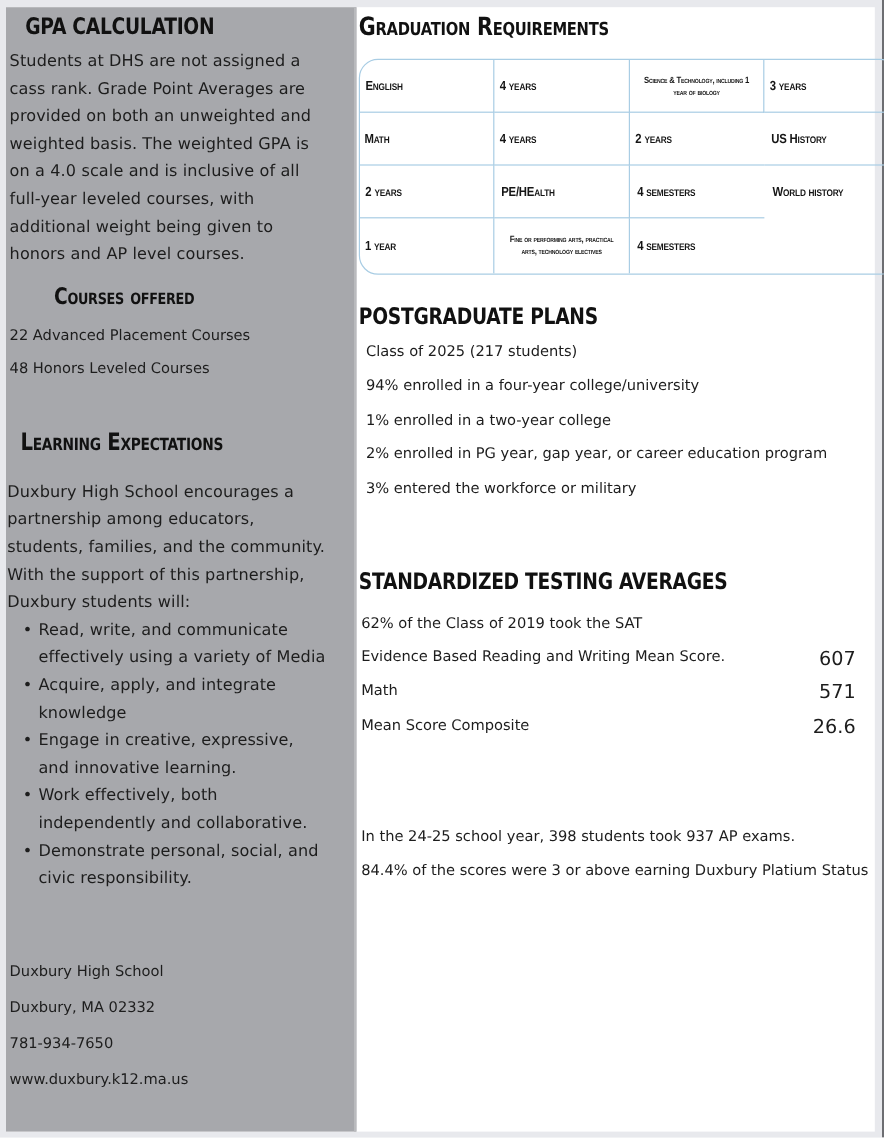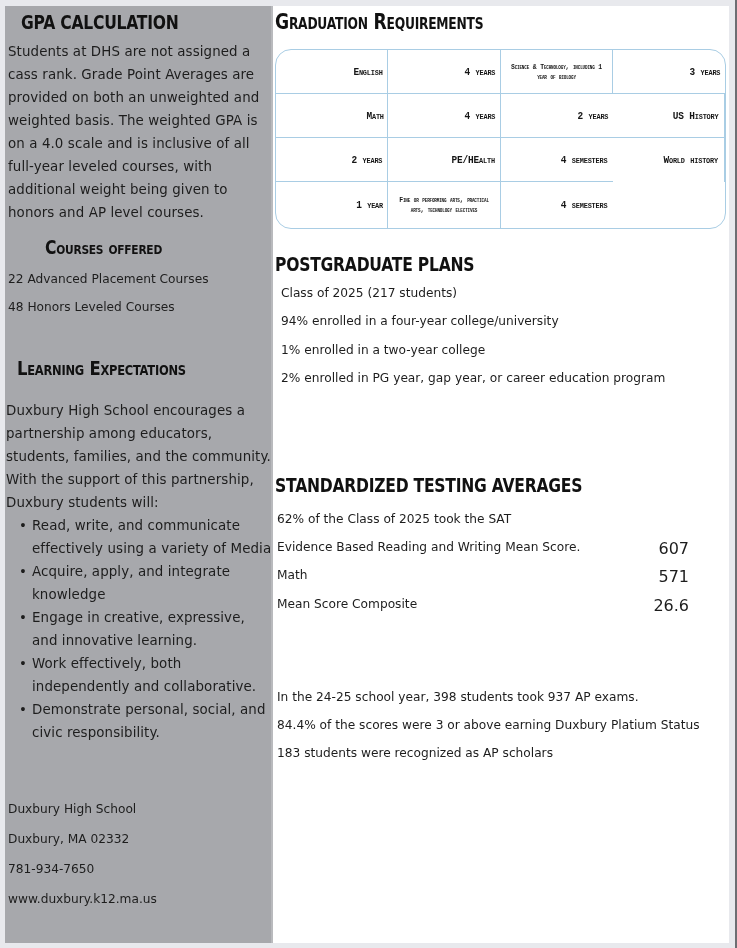--- a/index.html
+++ b/index.html
@@ -26,21 +26,21 @@
   }
   .right-edge {
     position: absolute;
     left: 735px;
     top: 0;
     width: 2px;
     height: 948px;
     background: #6d6e72;
   }
   .sidebar {
-    width: 268px;
+    width: 292px;
     height: 100%;
     background: #a7a8ac;
     position: relative;
     flex: none;
   }
   .sidebar-divider {
     position: absolute;
     right: 0;
     top: 0;
     width: 2px;
@@ -176,23 +176,23 @@
     overflow: hidden;
     display: grid;
     grid-template-columns: 112px 113px 112px 1fr;
     grid-template-rows: 44px 44px 44px 1fr;
   }
   .req-cell {
     border-right: 1.5px solid #a9cde4;
     border-bottom: 1.5px solid #a9cde4;
     display: flex;
     align-items: center;
-    justify-content: flex-end;
+    justify-content: flex-start;
     text-align: center;
-    font-family: Liberation Mono, monospace;
+    font-family: Liberation Sans, sans-serif;
     font-weight: bold;
     font-variant: small-caps;
     color: #151515;
     font-size: 11px;
     letter-spacing: -0.2px;
     padding: 0 2px;
     box-sizing: border-box;
   }
   .req-cell.last-col { border-right: none; }
   .req-cell.last-row { border-bottom: none; }
@@ -356,42 +356,42 @@
           <span>4 semesters</span>
         </div>
     </div>
 
     <div class="heading pg-title">POSTGRADUATE PLANS</div>
     <ul class="pg-list small-text">
       <li>Class of 2025 (217 students)</li>
       <li>94% enrolled in a four-year college/university</li>
       <li>1% enrolled in a two-year college</li>
       <li>2% enrolled in PG year, gap year, or career education program</li>
+      <li>3% entered the workforce or military</li>
     </ul>
 
     <div class="heading st-title">STANDARDIZED TESTING AVERAGES</div>
     <div class="st-rows small-text">
       <div class="st-row">
-        <span>62% of the Class of 2025 took the SAT</span>
+        <span>62% of the Class of 2019 took the SAT</span>
         <span class="val"></span>
       </div>
       <div class="st-row">
         <span>Evidence Based Reading and Writing Mean Score.</span>
         <span class="val">607</span>
       </div>
       <div class="st-row">
         <span>Math</span>
         <span class="val">571</span>
       </div>
       <div class="st-row">
         <span>Mean Score Composite</span>
         <span class="val">26.6</span>
       </div>
     </div>
 
     <ul class="ap-list small-text">
       <li>In the 24-25 school year, 398 students took 937 AP exams.</li>
       <li>84.4% of the scores were 3 or above earning Duxbury Platium Status</li>
-      <li>183 students were recognized as AP scholars</li>
     </ul>
 
   </main>
 </div>
 
 </body></html>

